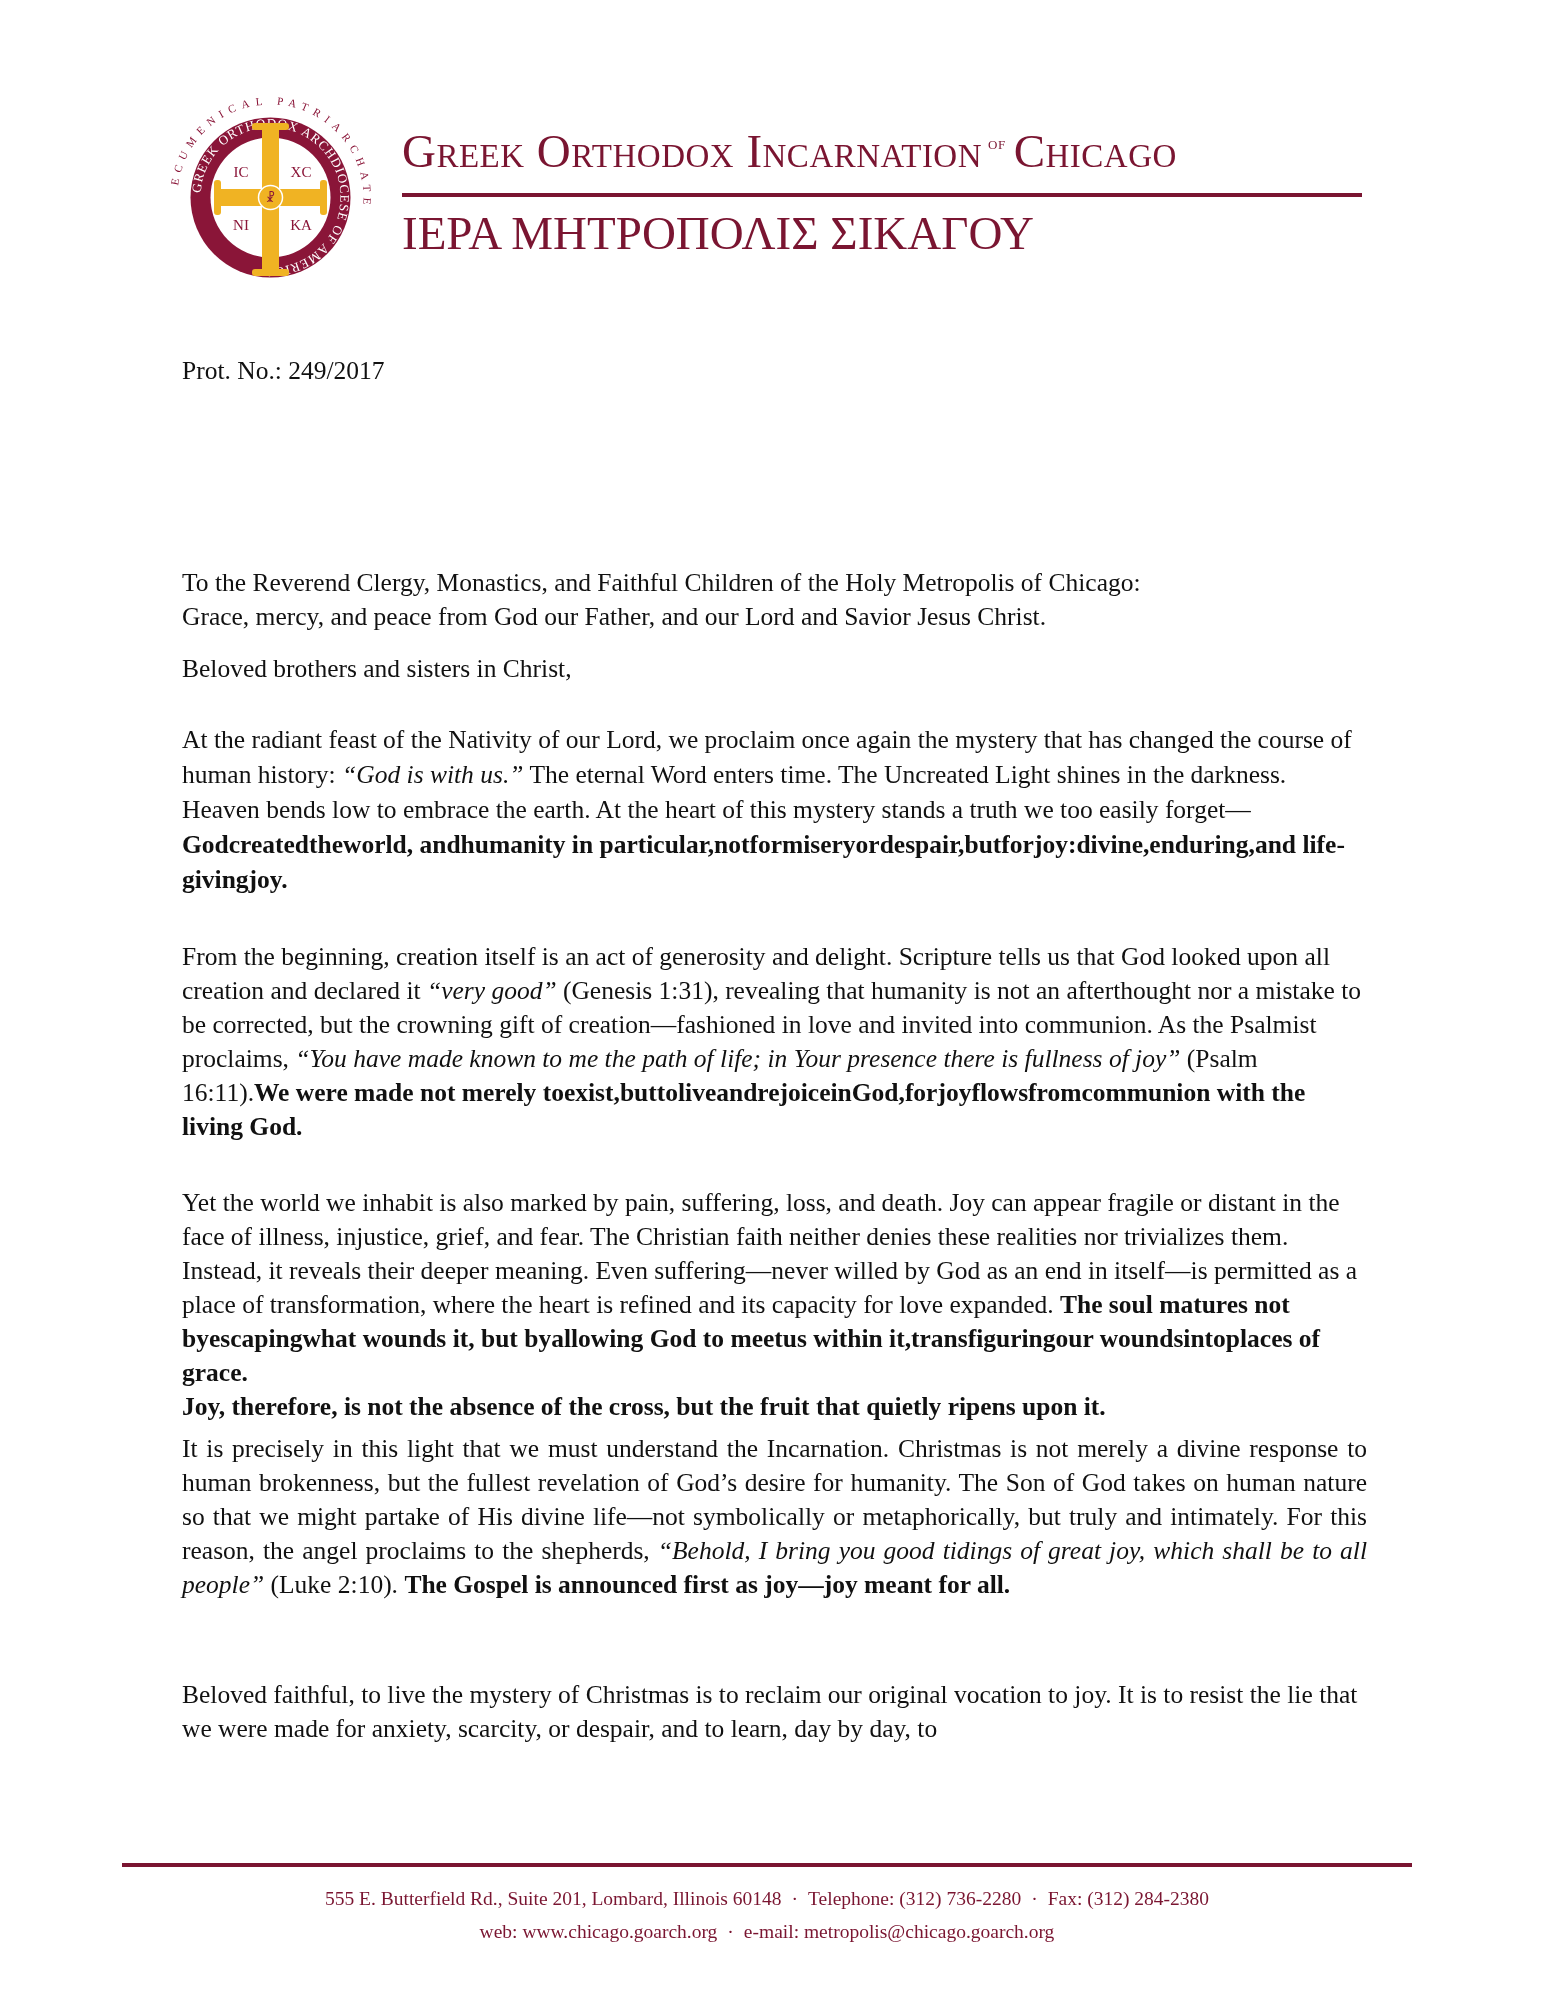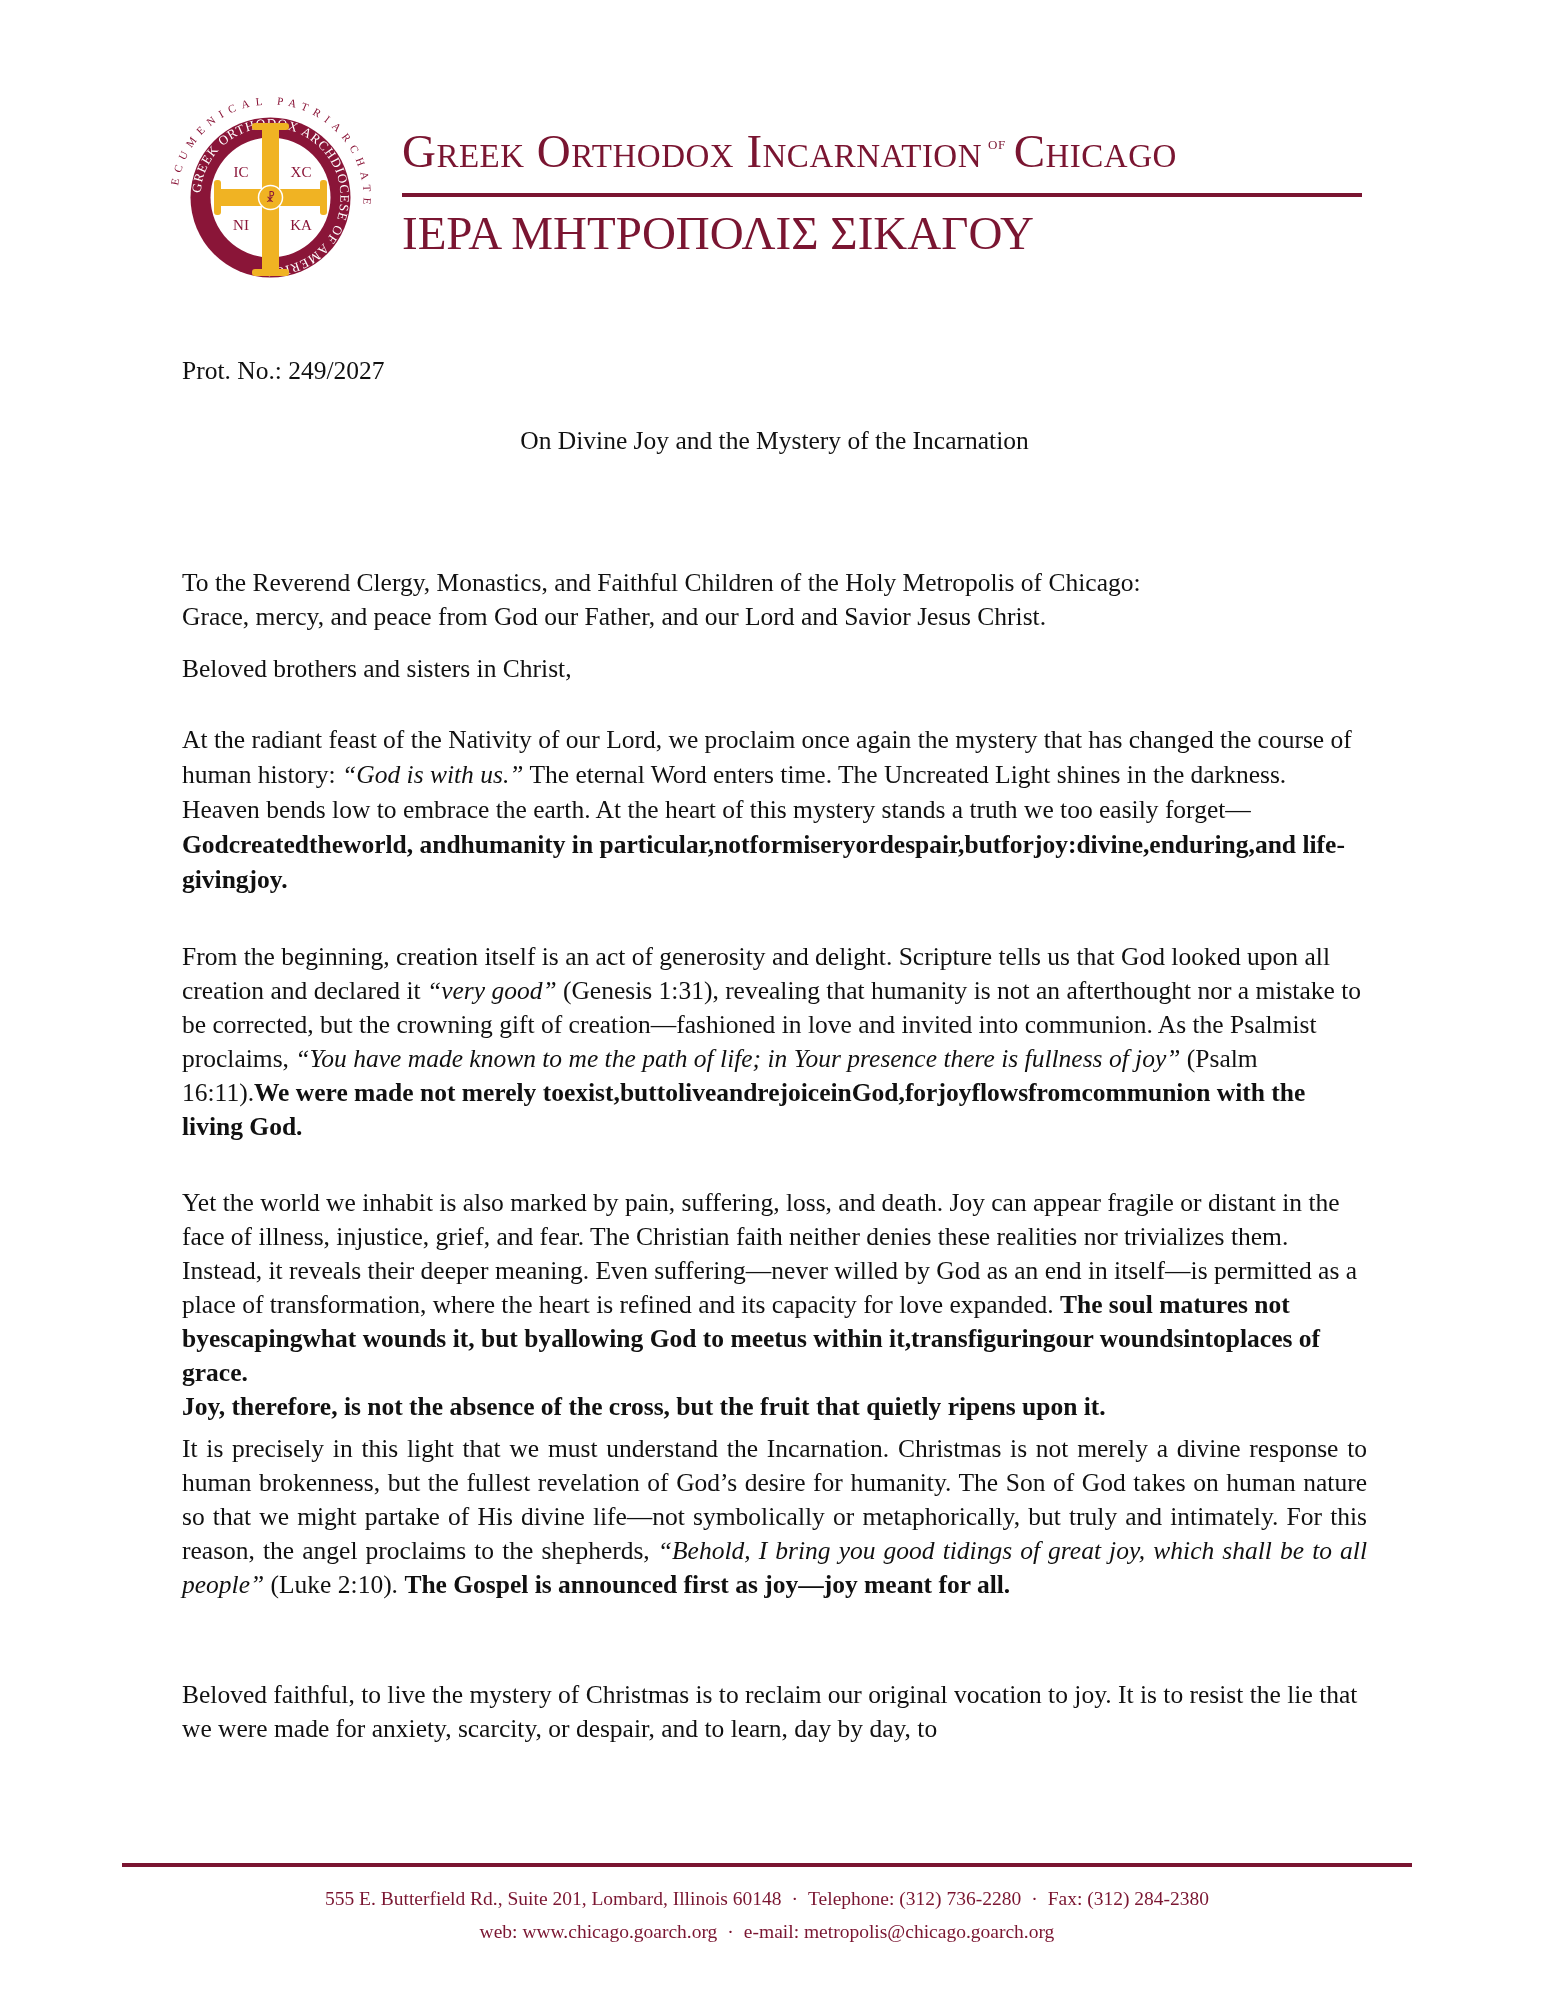--- a/index.html
+++ b/index.html
@@ -66,24 +66,23 @@
     <text x="133" y="135" font-family="Liberation Serif, serif" font-size="15" fill="#8a1538" text-anchor="middle">KA</text>
   </svg>
 </div>
 
 <div class="org-en">
   <span>Greek Orthodox Incarnation</span><span class="small">of</span><span>Chicago</span>
 </div>
 <div class="head-rule"></div>
 <div class="org-gr">ΙΕΡΑ ΜΗΤΡΟΠΟΛΙΣ ΣΙΚΑΓΟΥ</div>
 
-<div class="text prot">Prot. No.: 249/2027</div>
+<div class="text prot">Prot. No.: 249/2017</div>
 
 <div class="title-block">
-  <div>On Divine Joy and the Mystery of the Incarnation</div>
 </div>
 
 <div class="text address">
   <div>To the Reverend Clergy, Monastics, and Faithful Children of the Holy Metropolis of Chicago:</div>
   <div>Grace, mercy, and peace from God our Father, and our Lord and Savior Jesus Christ.</div>
 </div>
 
 <div class="text greeting">Beloved brothers and sisters in Christ,</div>
 
 <div class="text p1">

